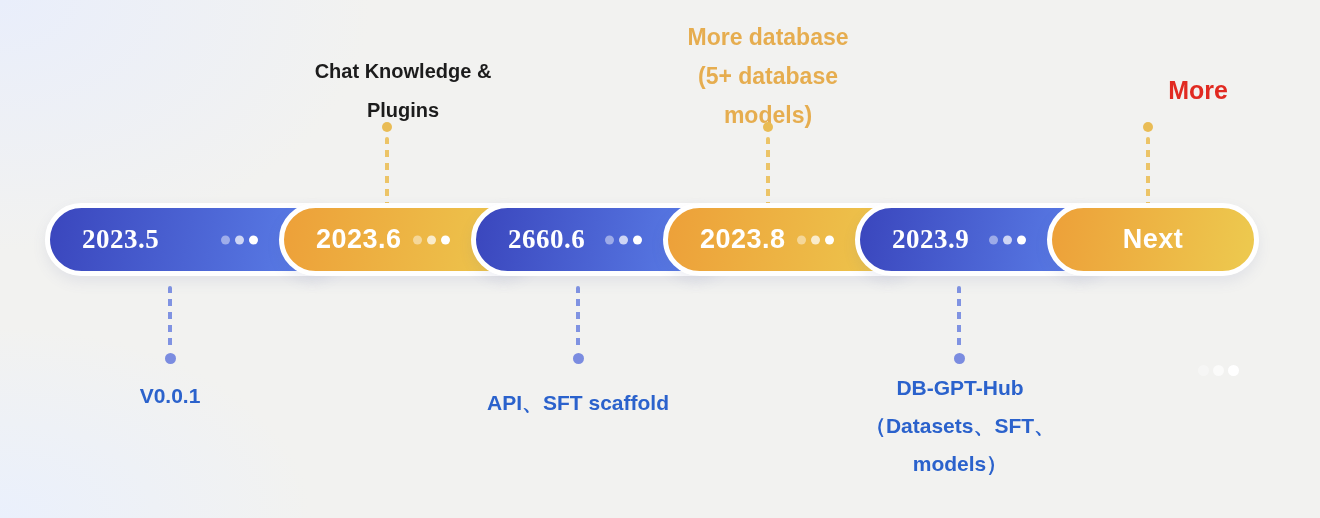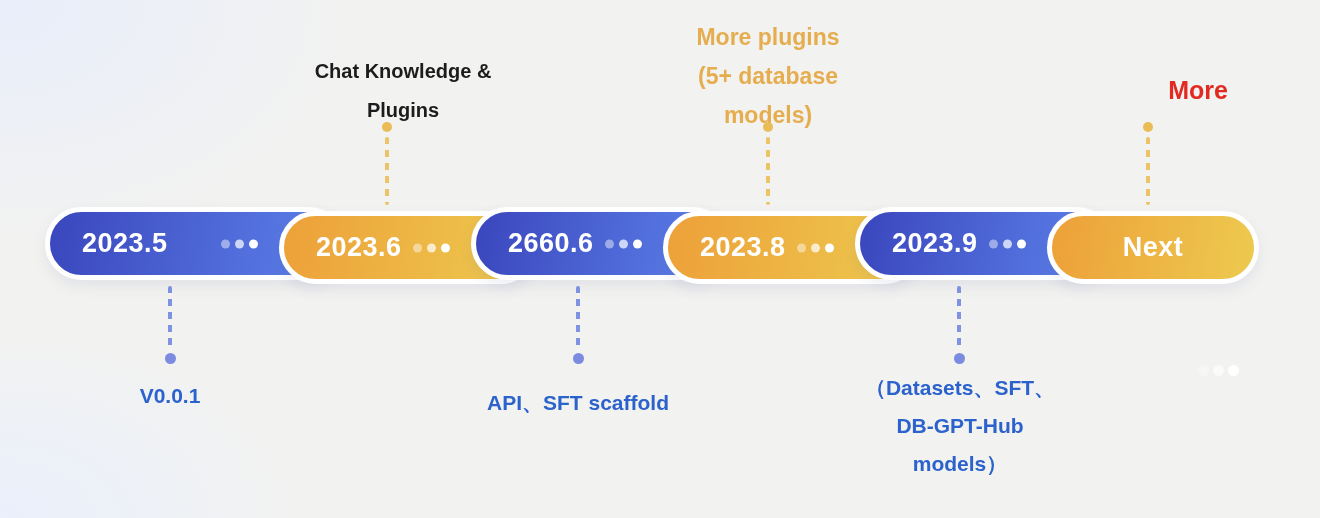--- a/index.html
+++ b/index.html
@@ -14,22 +14,22 @@
 
   
   .pills { position:absolute; left:45px; top:203px; display:flex; align-items:center; }
   .pill {
     position:relative; height:73px; border-radius:40px;
     border:5px solid #ffffff; box-sizing:border-box;
     display:flex; align-items:center;
     box-shadow:0 6px 14px rgba(90,100,160,0.10);
   }
   .pill + .pill { margin-left:-66px; }
-  .pill.blue   { background:linear-gradient(100deg,#3a46bd 0%,#5c80e9 95%); }
-  .pill.yellow { background:linear-gradient(100deg,#eda039 0%,#edc84e 95%);margin-top:8px; }
+  .pill.blue   { background:linear-gradient(100deg,#3a46bd 0%,#5c80e9 95%);font-family:Liberation Serif, serif; }
+  .pill.yellow { background:linear-gradient(100deg,#eda039 0%,#edc84e 95%); }
   .pill-date {
     color:#ffffff; font-weight:bold; font-size:27px;
     margin-left:32px; letter-spacing:0.5px; white-space:nowrap;
   }
   .pill.last { justify-content:center; }
   .pill.last .pill-date { margin-left:0;text-align:center; }
   .pill-dots { position:absolute; right:82px; top:50%; transform:translateY(-50%); display:flex; gap:5px; }
   .pill-dots i { display:block; width:9px; height:9px; border-radius:50%; background:#ffffff; }
   .pill-dots i:nth-child(1){ opacity:.45; }
   .pill-dots i:nth-child(2){ opacity:.72; }
@@ -69,21 +69,21 @@
 </head>
 <body>
 
 <div class="stage">
 
   <div class="label lbl-chat">
     <span>Chat Knowledge &amp;</span>
     <span>Plugins</span>
   </div>
   <div class="label lbl-moreplugins">
-    <span>More plugins</span>
+    <span>More database</span>
     <span>(5+ database</span>
     <span>models)</span>
   </div>
   <div class="label lbl-more">
     <span>More</span>
   </div>
 
   <div class="conn gold above" style="left:381px">
     <span class="conn-dot"></span>
     <span class="dash"></span>
@@ -156,22 +156,22 @@
     <span class="conn-dot"></span>
   </div>
 
   <div class="label lbl-v001">
     <span>V0.0.1</span>
   </div>
   <div class="label lbl-api">
     <span>API、SFT scaffold</span>
   </div>
   <div class="label lbl-hub">
+    <span>DB-GPT-Hub</span>
     <span>（Datasets、SFT、</span>
-    <span>DB-GPT-Hub</span>
     <span>models）</span>
   </div>
 
   <div class="corner-dots">
       <i></i>
       <i></i>
       <i></i>
     </div>
 
 </div>

